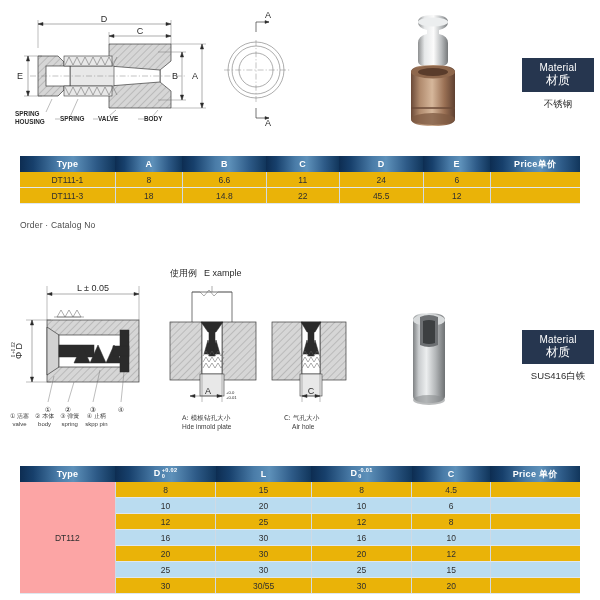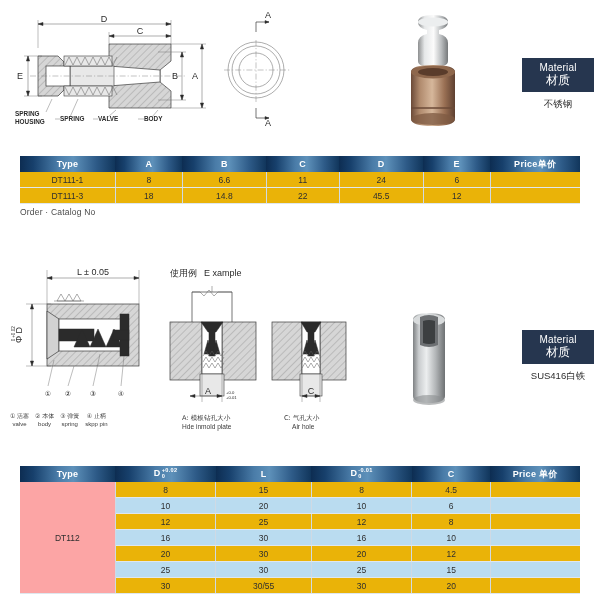--- a/index.html
+++ b/index.html
@@ -307,24 +307,24 @@
           <td>DT111-3</td>
           <td>18</td>
           <td>14.8</td>
           <td>22</td>
           <td>45.5</td>
           <td>12</td>
           <td></td>
         </tr>
       </tbody>
     </table>
-    <div class="order-line" style="margin-top:3px;">Order · Catalog No</div>
-  </div>
-
-  <div class="abs" style="left:8px; top:256px; width:160px; height:160px;">
+    <div class="order-line" style="margin-top:16px;">Order · Catalog No</div>
+  </div>
+
+  <div class="abs" style="left:8px; top:272px; width:160px; height:160px;">
     <svg width="160" height="160" viewBox="0 0 160 160">
 
       <g>
         <line class="ln-ext" x1="39" y1="14" x2="39" y2="48"></line>
         <line class="ln-ext" x1="131" y1="14" x2="131" y2="48"></line>
         <line class="ln-thin" x1="39" y1="22" x2="131" y2="22"></line>
         <path class="darkfill" d="M39,22 l5,-1.6 l0,3.2 z"></path>
         <path class="darkfill" d="M131,22 l-5,-1.6 l0,3.2 z"></path>
         <text class="dimtxt" x="85" y="19" text-anchor="middle">L ± 0.05</text>
       </g>

